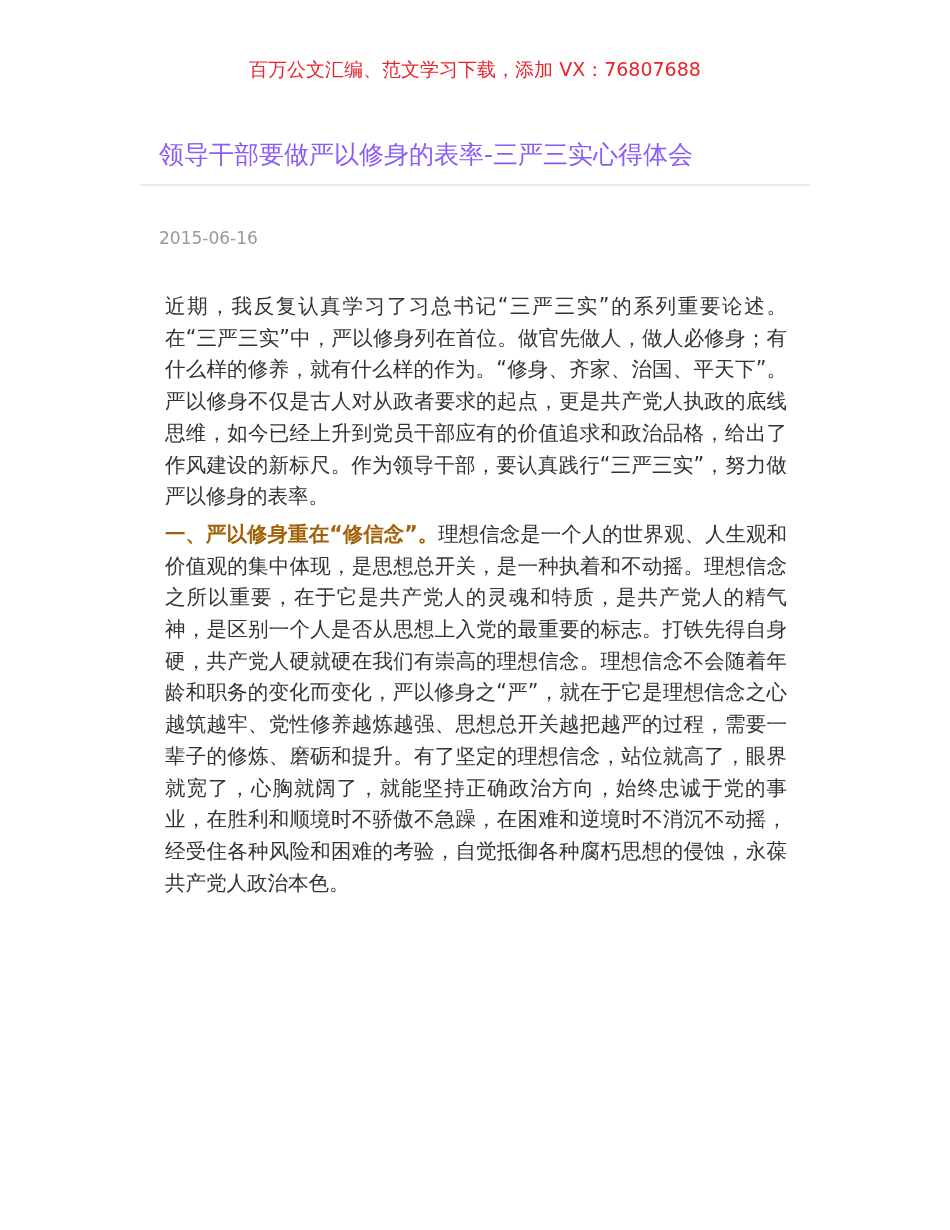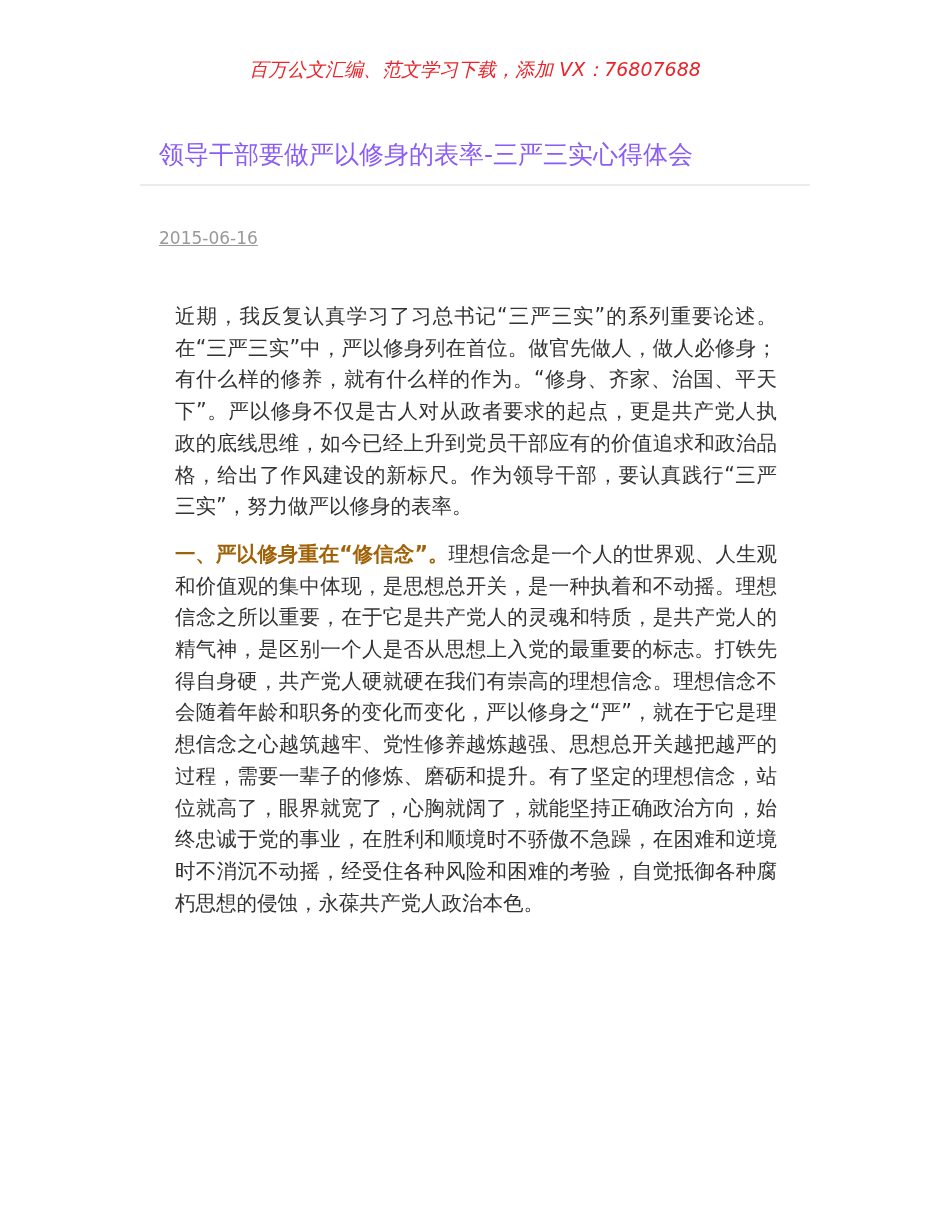--- a/index.html
+++ b/index.html
@@ -2,40 +2,40 @@
 <html><head>
   <meta charset="utf-8">
   <style>
     html, body { margin: 0; padding: 0; background: #ffffff; }
     body {
       width: 950px; height: 1230px; position: relative; overflow: hidden;
       font-family: "DejaVu Sans", "Liberation Sans", sans-serif;
     }
     .banner {
       position: absolute; top: 56px; left: 0; width: 950px;
-      text-align: center; color: #e8242a; font-size: 19px; line-height: 26px; font-style: italic;
+      text-align: center; color: #e8242a; font-size: 19px; line-height: 26px;
     }
     .title {
       position: absolute; top: 138px; left: 159px; width: 640px;
       font-size: 25px; line-height: 34px; color: #8b5cf6; white-space: nowrap;
     }
     .divider {
       position: absolute; top: 184px; left: 140px; width: 670px; height: 2px;
       background: #ebebeb;
     }
     .date {
       position: absolute; top: 226px; left: 159px;
-      font-size: 17px; line-height: 24px; color: #999999; text-decoration: underline;
+      font-size: 17px; line-height: 24px; color: #999999;
     }
     .body {
       position: absolute; top: 285px; left: 159px; width: 634px;
       font-size: 20.5px; line-height: 31.7px; color: #333333;
       text-align: justify;
     }
-    .body p { margin: 16px; }
+    .body p { margin: 6px; }
     .body b { font-weight: bold; color: #a16207; }
   </style>
 </head>
 <body>
 
 <div class="banner">百万公文汇编、范文学习下载，添加 VX：76807688</div>
 
 <div class="title">领导干部要做严以修身的表率-三严三实心得体会</div>
 
 <div class="divider"></div>

